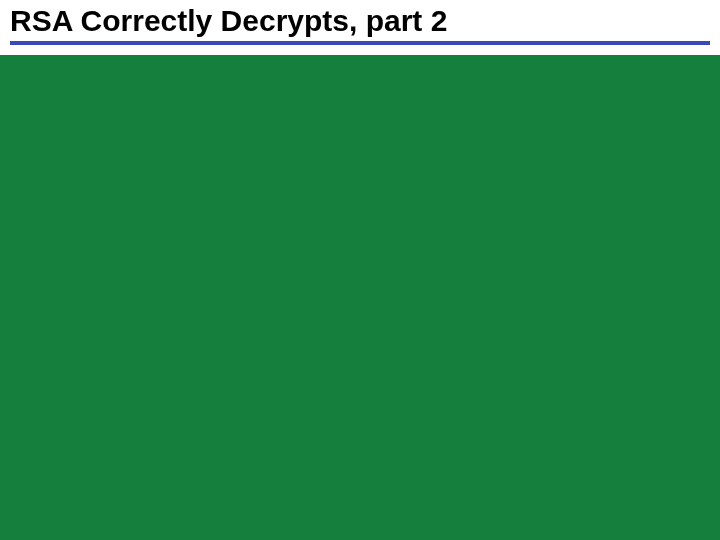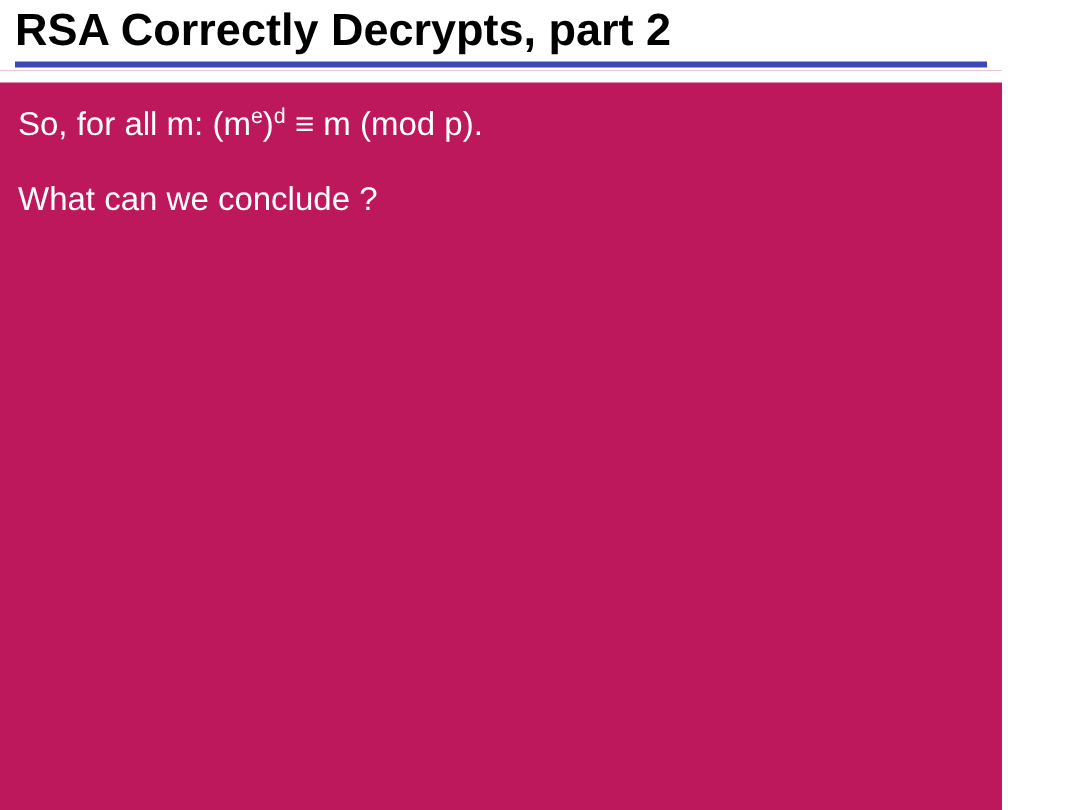--- a/index.html
+++ b/index.html
@@ -4,23 +4,23 @@
 <style>
   html, body {
     margin: 0;
     padding: 0;
     width: 720px;
     height: 540px;
     overflow: hidden;
     font-family: "Comic Sans MS", "Comic Sans", cursive, sans-serif;
   }
   .slide {
-    width: 668px;
+    width: 720px;
     height: 540px;
-    background: #be185d;
+    background: #15803d;
     box-sizing: border-box;
     position: relative;
   }
   .title-band {
     background: #ffffff;
     padding: 4px 10px 2px 10px;
   }
   .title-text {
     color: #000000;
     font-size: 30px;
@@ -54,19 +54,13 @@
 </head>
 <body>
 
 <div class="slide">
   <div class="title-band">
     <div class="title-text">RSA Correctly Decrypts, part 2</div>
     <div class="title-underline"></div>
   </div>
   <div class="title-band-pad"></div>
 
-  <div class="body">
-    <div class="line">
-      <span>So, for all m:  (m</span><sup>e</sup><span>)</span><sup>d</sup><span> ≡ m (mod p).</span>
-    </div>
-    <div class="line">What can we conclude ?</div>
-  </div>
 </div>
 
 </body></html>

